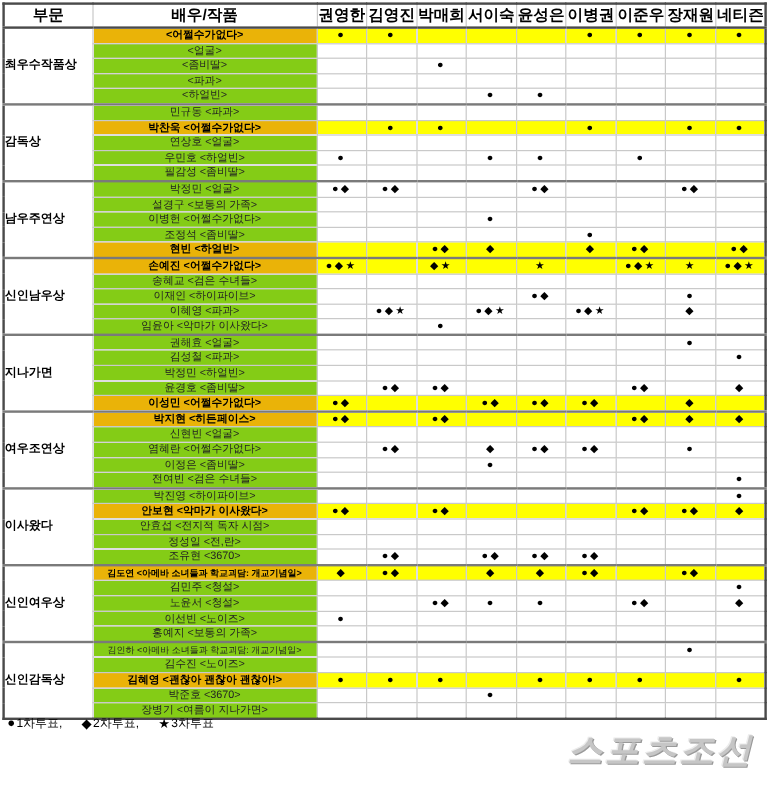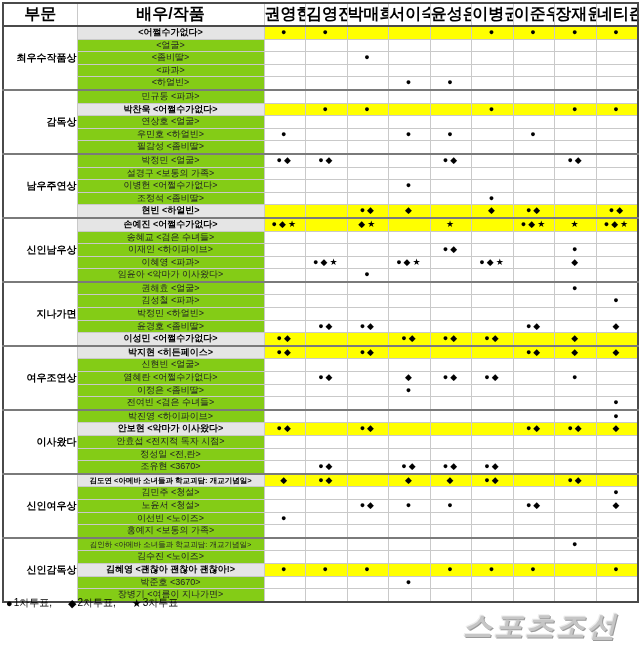--- a/index.html
+++ b/index.html
@@ -11,46 +11,46 @@
   table.vt{
     border-collapse:collapse;table-layout:fixed;
     width:637px;margin:2px 1px 0 2px;
     border:2px solid #4a4a4a;
   }
   table.vt th,table.vt td{
     border:1px solid #c9c9c9;padding:0;overflow:hidden;white-space:nowrap;
     vertical-align:middle;
   }
   table.vt thead th{
-    height:14px;font-size:16px;font-weight:bold;color:#000;background:#fff;
+    height:14px;font-size:13px;font-weight:bold;color:#000;background:#fff;
     border-bottom:2px solid #4a4a4a;text-align:center;
   }
   table.vt tbody td{height:11.6px;line-height:11.6px;}
   td.cat{
-    font-size:10px;font-weight:bold;text-align:right;background:#fff;color:#000;
+    font-size:10px;font-weight:bold;text-align:left;background:#fff;color:#000;
     border-right:2px solid #7a7a7a;
     margin-top:40px;
   }
   td.nominee{
     font-size:9px;text-align:center;background:#84cc16;color:#222;
     border-right:2px solid #7a7a7a;
   }
   td.nominee.long{font-size:7.5px;}
-  tr.winner td.nominee{background:#e5e5e5;font-weight:bold;color:#000;}
+  tr.winner td.nominee{background:#eab308;font-weight:bold;color:#000;}
   tr.winner td.vote{background:#ffff00;}
   td.vote{font-size:9px;text-align:center;letter-spacing:2px;color:#000;}
   tr.cat-start td{border-top:2px solid #7a7a7a;}
   th.c-cat,th.c-nom{border-right:2px solid #7a7a7a;}
   .legend{
     position:absolute;left:6px;top:596px;display:flex;gap:16px;
     font-size:10px;color:#000;align-items:center;
   }
   .legend .item{display:flex;align-items:center;gap:1px;}
   .legend .sym{font-size:11px;}
-  .footer{position:absolute;right:22px;top:610px;text-align:left;}
+  .footer{position:absolute;right:12px;top:610px;text-align:left;}
   .logo{
     font-size:29px;font-weight:bold;font-style:italic;letter-spacing:2px;
     color:#c6c6c6;
     text-shadow:1px 1px 0 #9a9a9a,-1px -1px 0 #ececec;
     line-height:32px;
   }
   .url{
     font-size:13px;font-weight:bold;color:#1a62b5;letter-spacing:0.5px;
     margin-top:3px;border-top:2px solid #1a62b5;padding-top:2px;
   }

